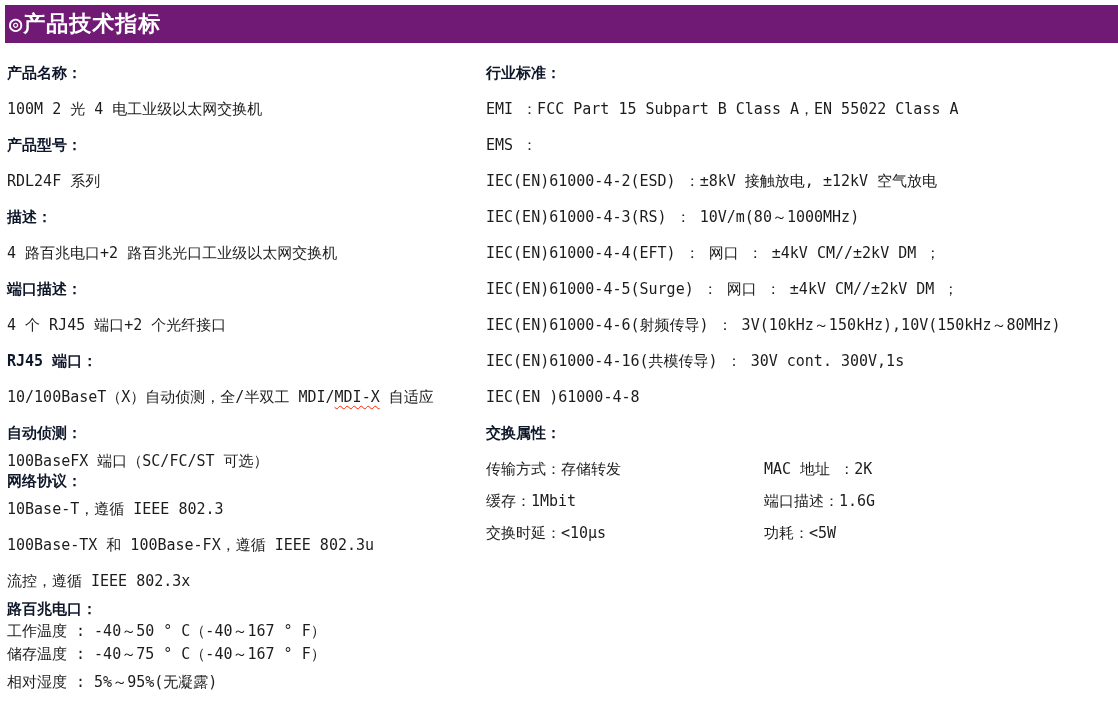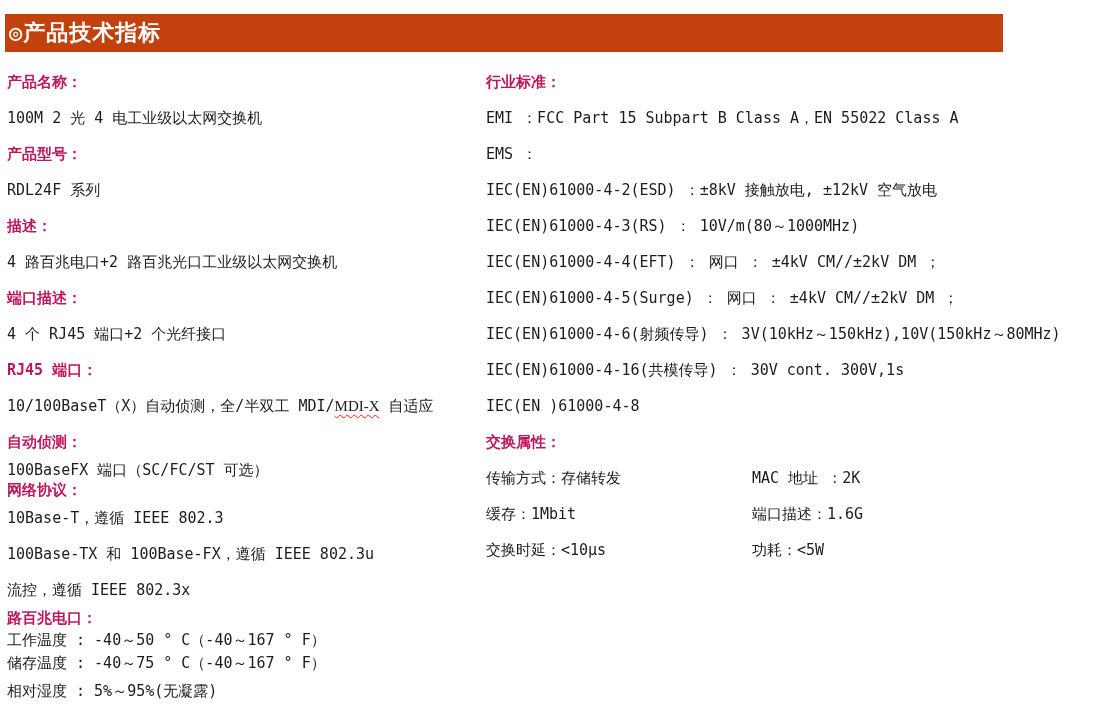--- a/index.html
+++ b/index.html
@@ -3,50 +3,49 @@
 <meta charset="utf-8">
 <style>
   * { margin: 0; padding: 0; box-sizing: border-box; }
   html, body { background: #ffffff; }
   body {
     width: 1118px; height: 705px; overflow: hidden;
     font-family: "DejaVu Sans Mono", "Liberation Mono", monospace;
     font-size: 15px; color: #1c1c1c;
   }
   .title-bar {
-    margin: 14px 0 0 5px; width: 998px; height: 38px;
-    background: #c2410c; display: flex; align-items: center;
+    margin: 5px 0 0 5px; width: 1113px; height: 38px;
+    background: #701a75; display: flex; align-items: center;
   }
   .title-bar .title {
     color: #ffffff; font-weight: bold; font-size: 22px;
     padding-left: 4px; letter-spacing: 1px; white-space: nowrap;
   }
   .content { display: flex; padding: 20px 0 0 7px; }
   .col-left { width: 479px; flex: 0 0 479px; }
   .col-right { flex: 1 1 auto; padding-right: 8px; }
   .h {
-    color: #be185d; font-weight: bold; font-size: 15px;
+    color: #0f172a; font-weight: bold; font-size: 15px;
     height: 20px; line-height: 20px; margin-bottom: 16px; white-space: nowrap;
   }
   .line {
     height: 20px; line-height: 20px; margin-bottom: 16px; white-space: nowrap;
   }
   .mb0 { margin-bottom: 0; }
   .mb2 { margin-bottom: 2px; }
   .mb3 { margin-bottom: 3px; }
   .mb8 { margin-bottom: 8px; }
   .wavy {
     text-decoration: underline wavy #ff2400;
     text-decoration-thickness: 1px;
     text-underline-offset: 3px;
-    font-family: Liberation Serif, serif;
   }
   .switch-grid {
     display: grid; grid-template-columns: 266px auto;
-    grid-row-gap: 16px; grid-column-gap: 0;
+    grid-row-gap: 16px; grid-column-gap: 0; gap: 12px;
   }
   .switch-grid .cell { height: 20px; line-height: 20px; white-space: nowrap; }
 </style>
 </head>
 <body>
 
 <div class="title-bar">
   <span class="title">◎产品技术指标</span>
 </div>
 

